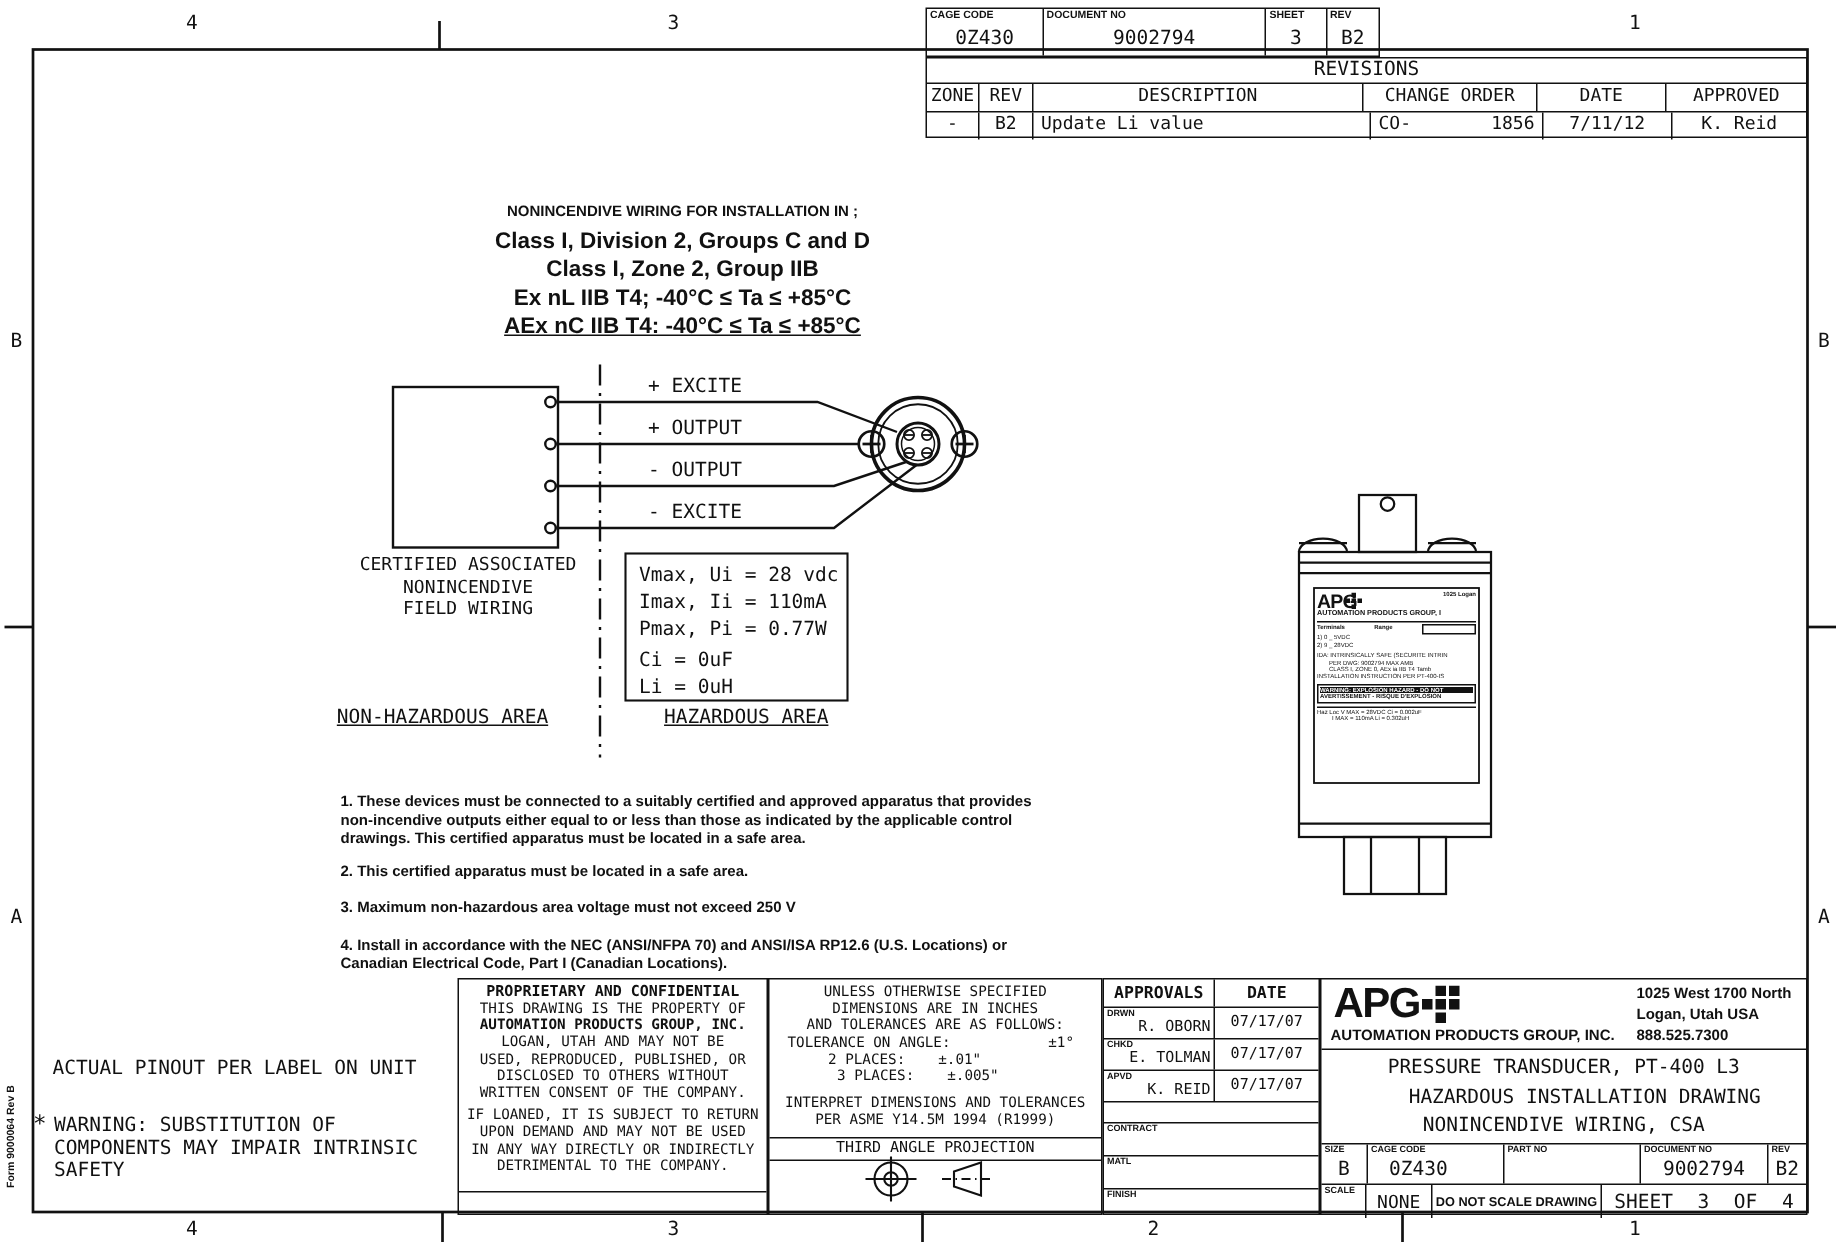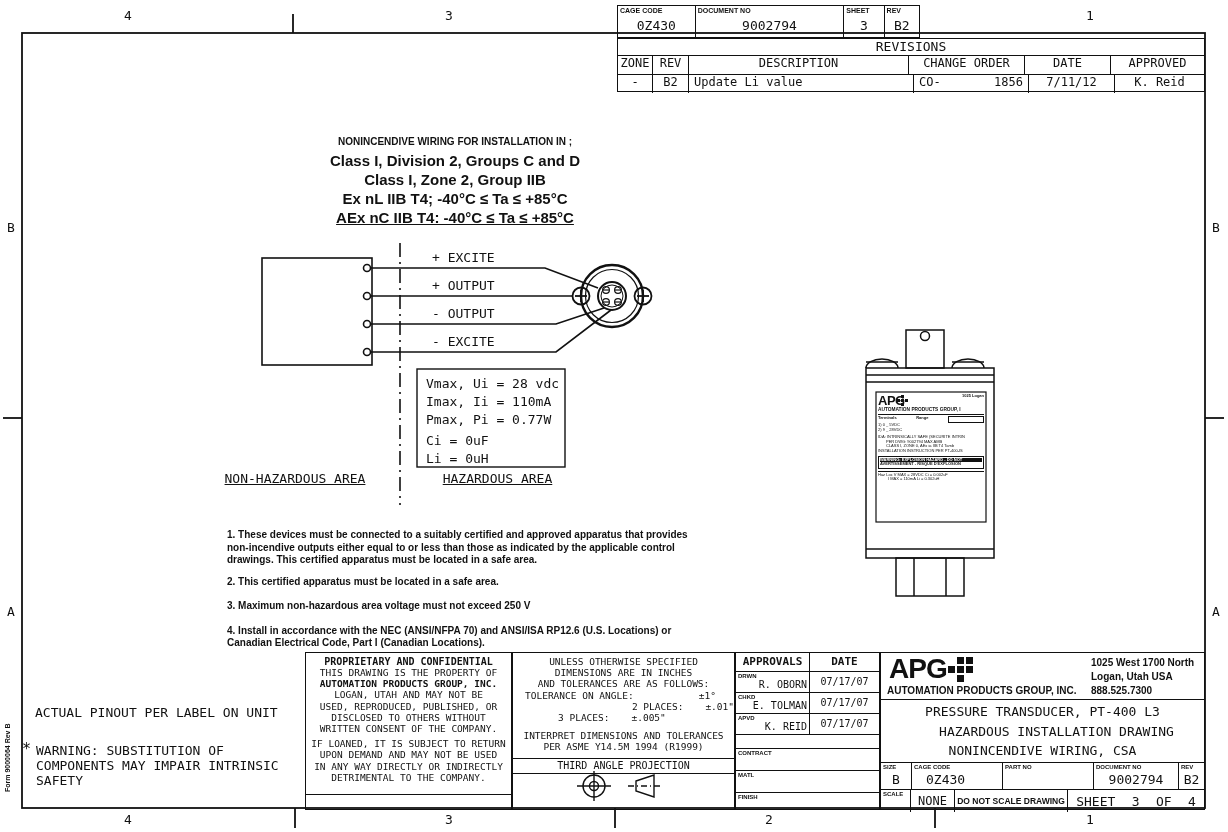--- a/index.html
+++ b/index.html
@@ -171,20 +171,25 @@
     <div class="b" style="font-size:15px;line-height:19px;">Class I, Zone 2, Group IIB</div>
     <div class="b" style="font-size:15px;line-height:19px;">Ex nL IIB T4; -40°C ≤ Ta ≤ +85°C</div>
     <div class="b u" style="font-size:15px;line-height:19px;">AEx nC IIB T4: -40°C ≤ Ta ≤ +85°C</div>
   </div>
 
   <div class="abs cad cad13" style="left:432px;top:250px;">+ EXCITE</div>
   <div class="abs cad cad13" style="left:432px;top:278px;">+ OUTPUT</div>
   <div class="abs cad cad13" style="left:432px;top:306px;">- OUTPUT</div>
   <div class="abs cad cad13" style="left:432px;top:334px;">- EXCITE</div>
 
+  <div class="abs cad c" style="left:222px;top:369px;width:180px;font-size:12px;line-height:14.5px;">
+    <div>CERTIFIED ASSOCIATED</div>
+    <div>NONINCENDIVE</div>
+    <div>FIELD WIRING</div>
+  </div>
 
   <div class="abs cad" style="left:426px;top:375px;width:135px;font-size:13px;line-height:18px;">
     <div>Vmax, Ui = 28 vdc</div>
     <div>Imax, Ii = 110mA</div>
     <div>Pmax, Pi = 0.77W</div>
     <div style="margin-top:3px;">Ci = 0uF</div>
     <div>Li = 0uH</div>
   </div>
 
   <div class="abs cad cad13 u c" style="left:200px;top:471px;width:190px;">NON-HAZARDOUS AREA</div>
@@ -255,21 +260,21 @@
   </div>
 
   <div class="abs box" style="left:512px;top:652px;width:223px;height:158px;">
     <div class="cad cad9 c" style="margin-top:3px;">UNLESS OTHERWISE SPECIFIED</div>
     <div class="cad cad9 c">DIMENSIONS ARE IN INCHES</div>
     <div class="cad cad9 c">AND TOLERANCES ARE AS FOLLOWS:</div>
     <div class="cad cad9" style="display:flex;justify-content:space-between;padding:0 18px 0 12px;">
       <span>TOLERANCE ON ANGLE:</span>
       <span>±1°</span>
     </div>
-    <div class="cad cad9" style="display:flex;padding-left:26px;justify-content:flex-end;">
+    <div class="cad cad9" style="display:flex;padding-left:39px;">
       <span>2 PLACES:</span>
       <span style="margin-left:22px;">±.01"</span>
     </div>
     <div class="cad cad9" style="display:flex;padding-left:45px;">
       <span>3 PLACES:</span>
       <span style="margin-left:22px;">±.005"</span>
     </div>
     <div class="cad cad9 c" style="margin-top:7px;">INTERPRET DIMENSIONS AND TOLERANCES</div>
     <div class="cad cad9 c">PER ASME Y14.5M 1994 (R1999)</div>
     <div class="c cad" style="border-top:1.5px solid #111;border-bottom:1.5px solid #111;font-size:10px;line-height:14px;margin-top:5px;">THIRD ANGLE PROJECTION</div>

